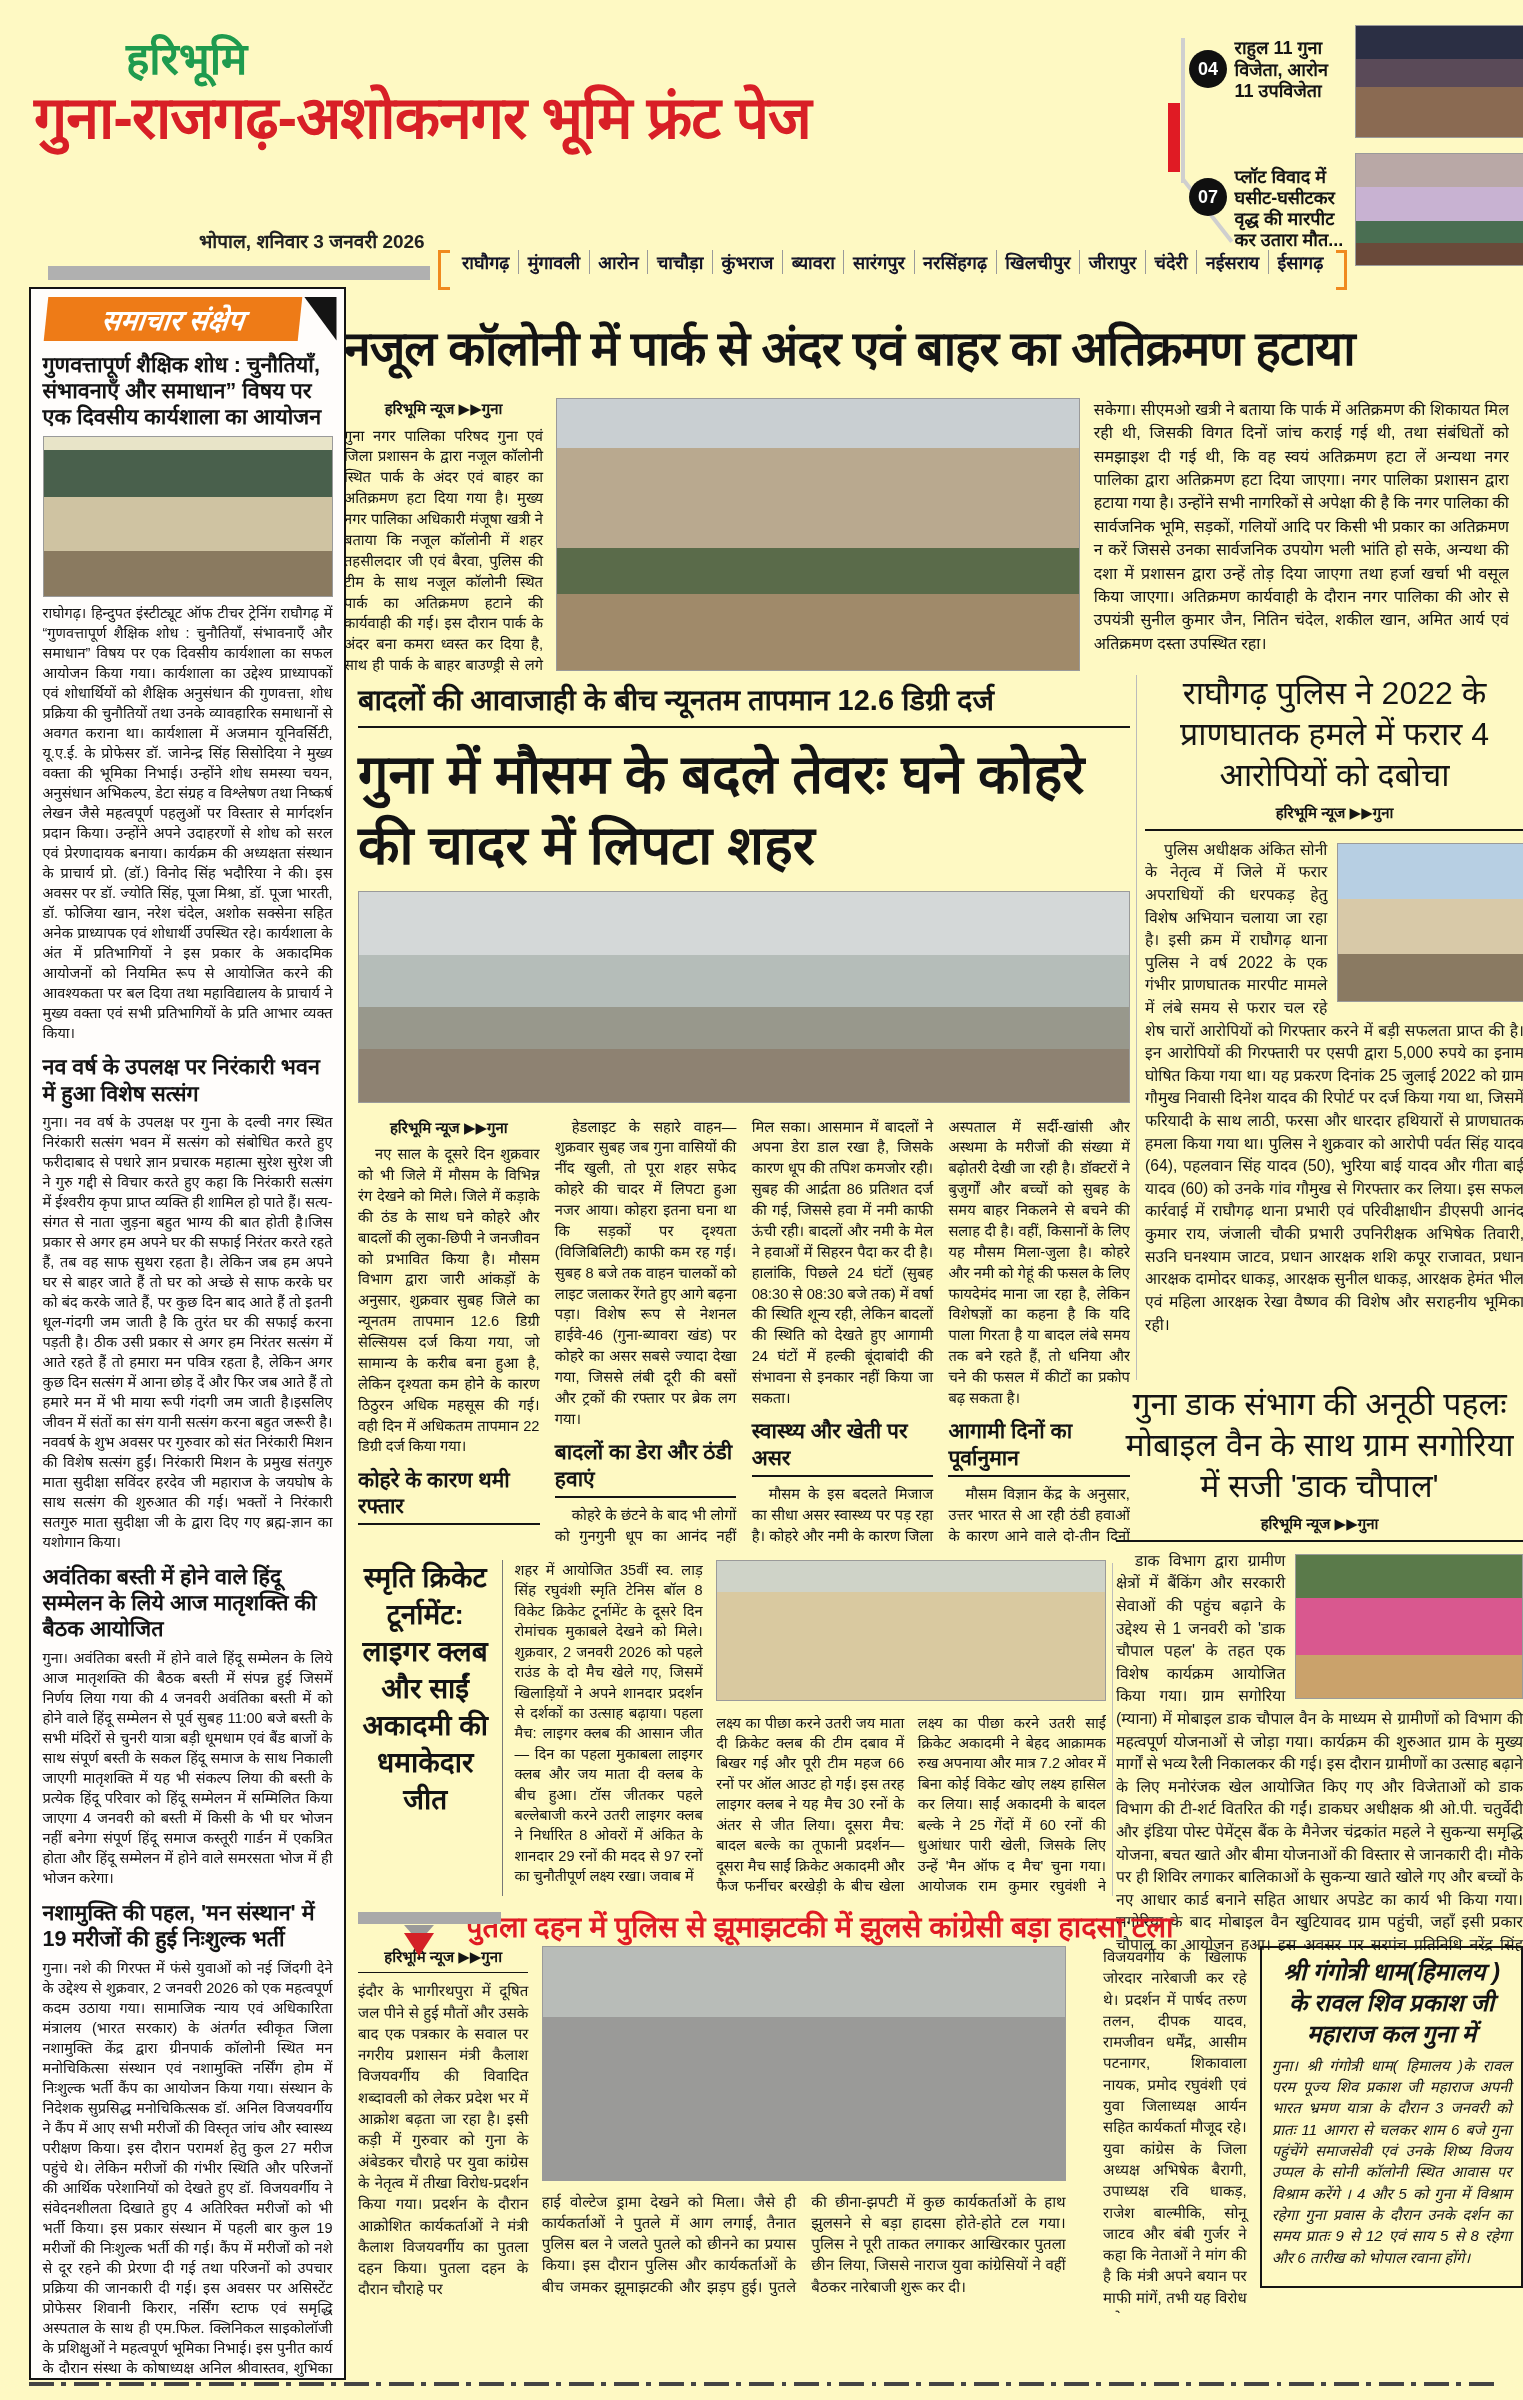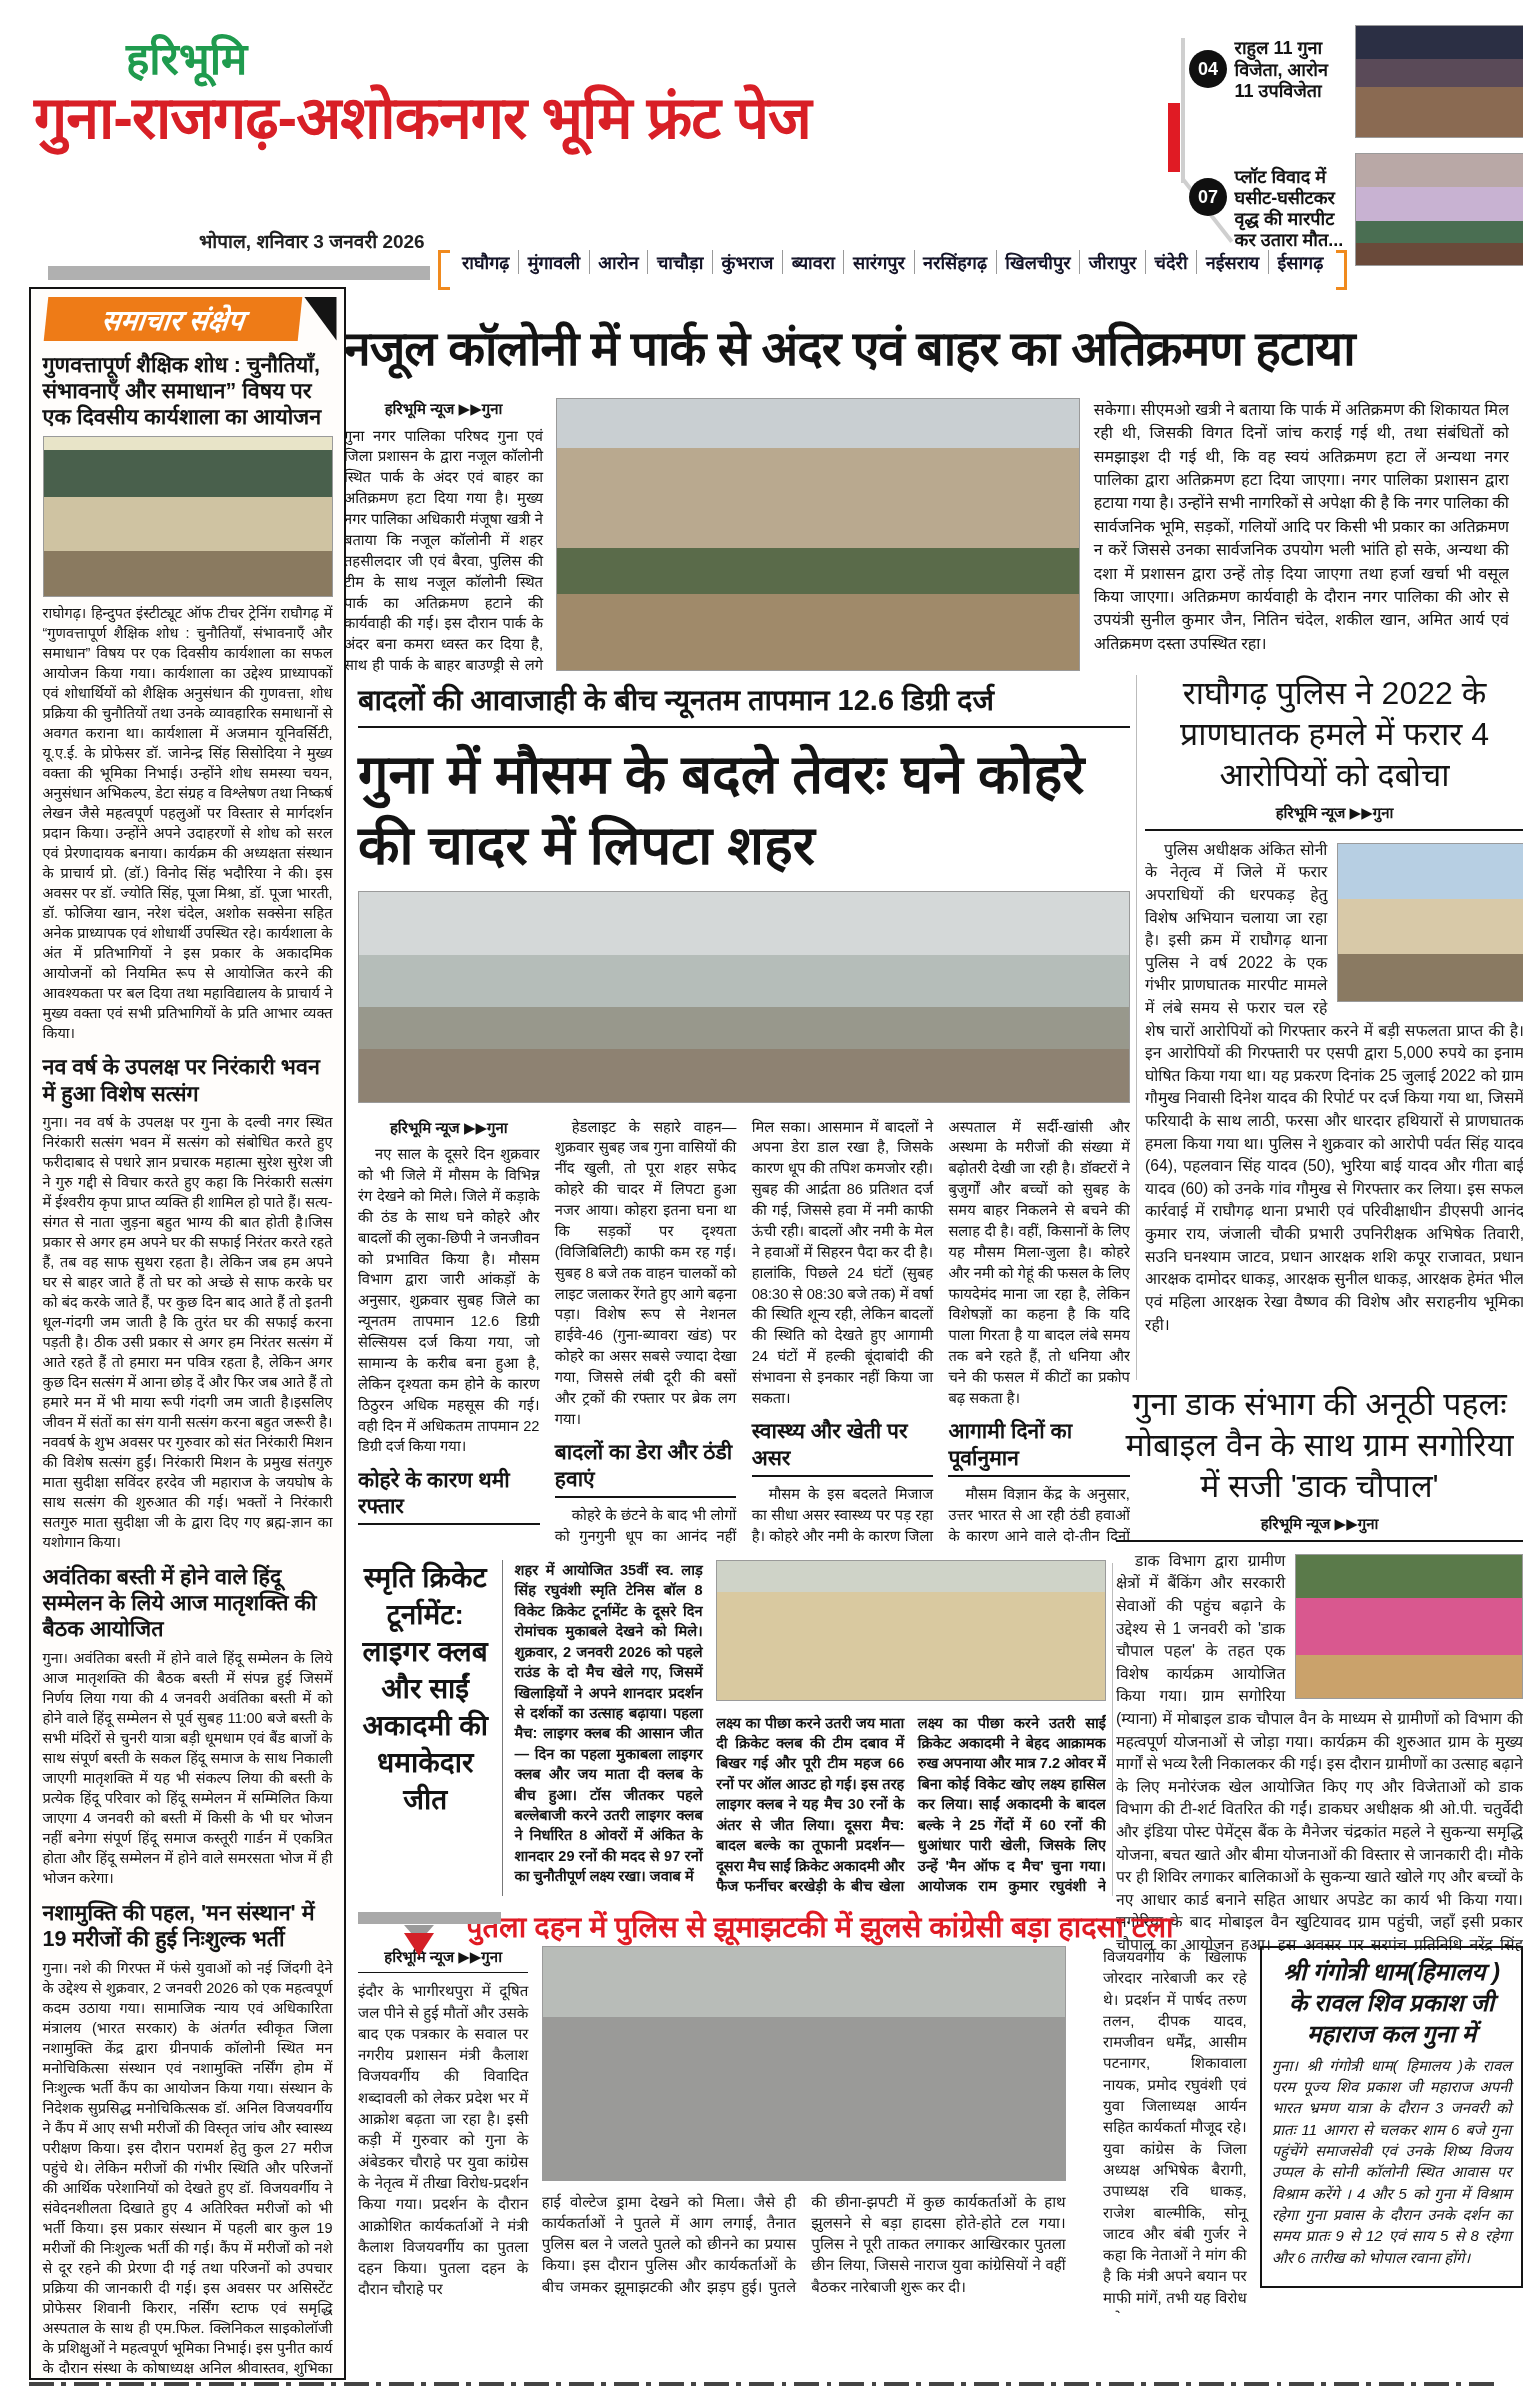--- a/index.html
+++ b/index.html
@@ -1,19 +1,19 @@
 <!DOCTYPE html>
 <html><head>
 <meta charset="utf-8">
 <style>
   * { box-sizing: border-box; margin: 0; padding: 0; }
   html,body { background:#e8e8e8; }
   .page {
     position: relative; width: 1524px; height: 2400px; margin: 0 auto;
-    background: #ffffff; color:#141414; overflow: hidden;
+    background: #fef9c3; color:#141414; overflow: hidden;
     font-family: "Liberation Sans", "DejaVu Sans", sans-serif;
   }
   .photo { border: 1px solid #9a9a9a; }
 
   
   .brand { position:absolute; left:126px; top:27px; font-size:44px; font-weight:800; color:#1f9b4e; }
   .mast-title { position:absolute; left:34px; top:75px; width:1128px; font-size:59px; font-weight:800;
     color:#d81f26; white-space:nowrap; letter-spacing:-1px; }
   .dateline { position:absolute; left:199px; top:228px; font-size:19px; font-weight:700; color:#222; }
 
@@ -102,21 +102,21 @@
   .cricket { position:absolute; left:358px; top:1560px; width:748px; height:336px; display:flex; gap:11.5px; overflow:hidden; }
   .cricket-head { width:145px; border-right:1.4px solid #777; padding-right:9.6px;
     font-size:28px; font-weight:800; line-height:1.32; text-align:center; }
   .cricket-grid { flex:1; display:grid; grid-template-columns:repeat(3,1fr); grid-template-rows:145px auto; gap:7.6px 13.4px; }
   .cricket-photo { grid-column:2/4; grid-row:1; width:100%; height:141px;
     background: linear-gradient(180deg,#cfd3c8 0 22%, #d9c9a0 22% 100%),
       radial-gradient(circle at 50% 30%, #3a3a3a 0 3%, transparent 4%); }
   .ck-c1 { grid-column:1; grid-row:1/3; }
   .ck-c2 { grid-column:2; grid-row:2; }
   .ck-c3 { grid-column:3; grid-row:2; }
-  .cricket p { font-size:14.6px; line-height:1.4; text-align:justify;font-weight:bold; }
+  .cricket p { font-size:14.6px; line-height:1.4; text-align:justify; }
 
   
   .protest { position:absolute; left:358px; top:1904px; width:1165px; }
   .protest-topbar { position:relative; height:42px; display:flex; align-items:center; }
   .graybar { position:absolute; left:0; top:7.6px; width:143px; height:12.4px; background:#a9a9a9; }
   .chev { position:absolute; width:0; height:0; border-left:15.3px solid transparent; border-right:15.3px solid transparent; }
   .chev-gray { left:46px; top:21px; border-top:17px solid #9a9a9a; }
   .chev-red { left:46px; top:29px; border-top:23px solid #d42027; }
   .kicker-red { margin-left:108px; color:#e01b24; font-size:29px; font-weight:700; }
   .protest h2 { font-size:48px; font-weight:800; line-height:1.1; margin:11.5px 0 11.5px; white-space:nowrap; overflow:hidden; }

